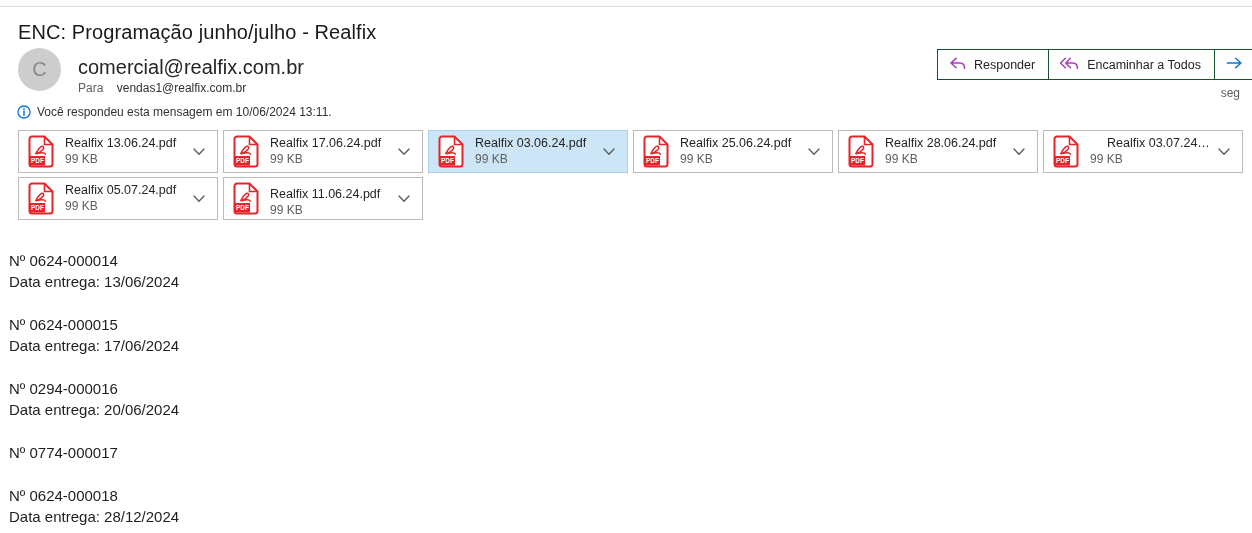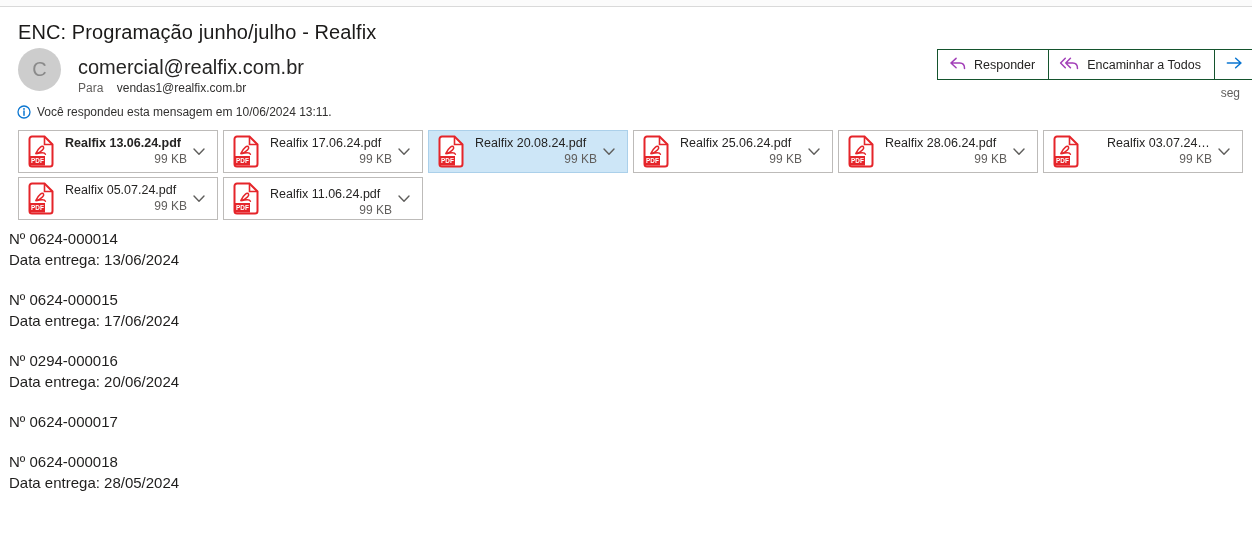--- a/index.html
+++ b/index.html
@@ -37,28 +37,28 @@
 
   
   .attachments { position:absolute; top:130px; left:18px; width:1231px;
                  display:flex; flex-wrap:wrap; column-gap:5px; row-gap:4px; }
   .attachment-card { width:200px; height:43px; border:1px solid #bdbbb9; background:#fff;
                      display:flex; align-items:center; padding:0 6px 0 9px; cursor:pointer; }
   .attachment-card.selected { background:#cde6f7; border-color:#abd0ea; }
   .attachment-texts { flex:1; min-width:0; margin-left:11px; line-height:1.25; }
   .attachment-name { font-size:12.5px; color:#252423; white-space:nowrap;
                      overflow:hidden; text-overflow:ellipsis; }
-  .attachment-size { font-size:12px; color:#605e5c;text-align:right; }
+  .attachment-size { font-size:12px; color:#605e5c; }
   .attachment-chevron { flex:0 0 auto; width:24px; height:28px; display:flex;
                         align-items:center; justify-content:center; cursor:pointer; }
 
   
   .email-body { position:absolute; top:228px; left:9px; font-size:15px; color:#1f1e1d;
                 line-height:21px; }
-  .order-block { margin-bottom:19px; }
+  .order-block { margin-bottom:19px;margin-top:22px; }
 </style>
 </head>
 <body>
 
 <div class="top-strip"></div>
 
 <div class="subject">ENC: Programação junho/julho - Realfix</div>
 
 <div class="actions">
   <button class="action-btn">
@@ -114,21 +114,21 @@
     <span style="display:flex;">
       <svg width="26" height="33" viewBox="0 0 26 33">
         <path d="M4 1.5 H16.5 L24.5 9.5 V29 A2.5 2.5 0 0 1 22 31.5 H4 A2.5 2.5 0 0 1 1.5 29 V4 A2.5 2.5 0 0 1 4 1.5 Z" fill="#ffffff" stroke="#e5252a" stroke-width="2"></path>
         <path d="M16.5 1.5 V9.5 H24.5" fill="none" stroke="#e5252a" stroke-width="1.6"></path>
         <path d="M7.8 18.6 C10.2 12.8 14.6 9.8 15.6 12.2 C16.6 14.8 10.8 17.6 8.2 18.9 C11.6 17.9 16.6 17.2 17.4 19.2" fill="none" stroke="#e5252a" stroke-width="1.5" stroke-linecap="round"></path>
         <rect x="1.5" y="21" width="15.5" height="9.5" fill="#e5252a"></rect>
         <text x="3" y="28.4" font-family="Liberation Sans, sans-serif" font-size="6.4" font-weight="bold" fill="#ffffff">PDF</text>
       </svg>
     </span>
     <span class="attachment-texts">
-      <span class="attachment-name" style="display:block;font-weight:bold;">Realfix 13.06.24.pdf</span>
+      <span class="attachment-name" style="display:block;">Realfix 13.06.24.pdf</span>
       <span class="attachment-size" style="display:block;">99 KB</span>
     </span>
     <span class="attachment-chevron">
       <svg width="12" height="8" viewBox="0 0 12 8" fill="none">
         <path d="M1 1 L6 6.3 L11 1" stroke="#5f5e5c" stroke-width="1.4" stroke-linecap="round" stroke-linejoin="round"></path>
       </svg>
     </span>
   </div>
     <div class="attachment-card">
     <span style="display:flex;">
@@ -154,21 +154,21 @@
     <span style="display:flex;">
       <svg width="26" height="33" viewBox="0 0 26 33">
         <path d="M4 1.5 H16.5 L24.5 9.5 V29 A2.5 2.5 0 0 1 22 31.5 H4 A2.5 2.5 0 0 1 1.5 29 V4 A2.5 2.5 0 0 1 4 1.5 Z" fill="#ffffff" stroke="#e5252a" stroke-width="2"></path>
         <path d="M16.5 1.5 V9.5 H24.5" fill="none" stroke="#e5252a" stroke-width="1.6"></path>
         <path d="M7.8 18.6 C10.2 12.8 14.6 9.8 15.6 12.2 C16.6 14.8 10.8 17.6 8.2 18.9 C11.6 17.9 16.6 17.2 17.4 19.2" fill="none" stroke="#e5252a" stroke-width="1.5" stroke-linecap="round"></path>
         <rect x="1.5" y="21" width="15.5" height="9.5" fill="#e5252a"></rect>
         <text x="3" y="28.4" font-family="Liberation Sans, sans-serif" font-size="6.4" font-weight="bold" fill="#ffffff">PDF</text>
       </svg>
     </span>
     <span class="attachment-texts">
-      <span class="attachment-name" style="display:block;">Realfix 20.08.24.pdf</span>
+      <span class="attachment-name" style="display:block;">Realfix 03.06.24.pdf</span>
       <span class="attachment-size" style="display:block;">99 KB</span>
     </span>
     <span class="attachment-chevron">
       <svg width="12" height="8" viewBox="0 0 12 8" fill="none">
         <path d="M1 1 L6 6.3 L11 1" stroke="#5f5e5c" stroke-width="1.4" stroke-linecap="round" stroke-linejoin="round"></path>
       </svg>
     </span>
   </div>
     <div class="attachment-card">
     <span style="display:flex;">
@@ -279,19 +279,19 @@
   </div>
     <div class="order-block">
     <div>Nº 0624-000015</div>
     <div>Data entrega: 17/06/2024</div>
   </div>
     <div class="order-block">
     <div>Nº 0294-000016</div>
     <div>Data entrega: 20/06/2024</div>
   </div>
     <div class="order-block">
-    <div>Nº 0624-000017</div>
+    <div>Nº 0774-000017</div>
   </div>
     <div class="order-block">
     <div>Nº 0624-000018</div>
-    <div>Data entrega: 28/05/2024</div>
+    <div>Data entrega: 28/12/2024</div>
   </div>
   </div>
 
 </body></html>

